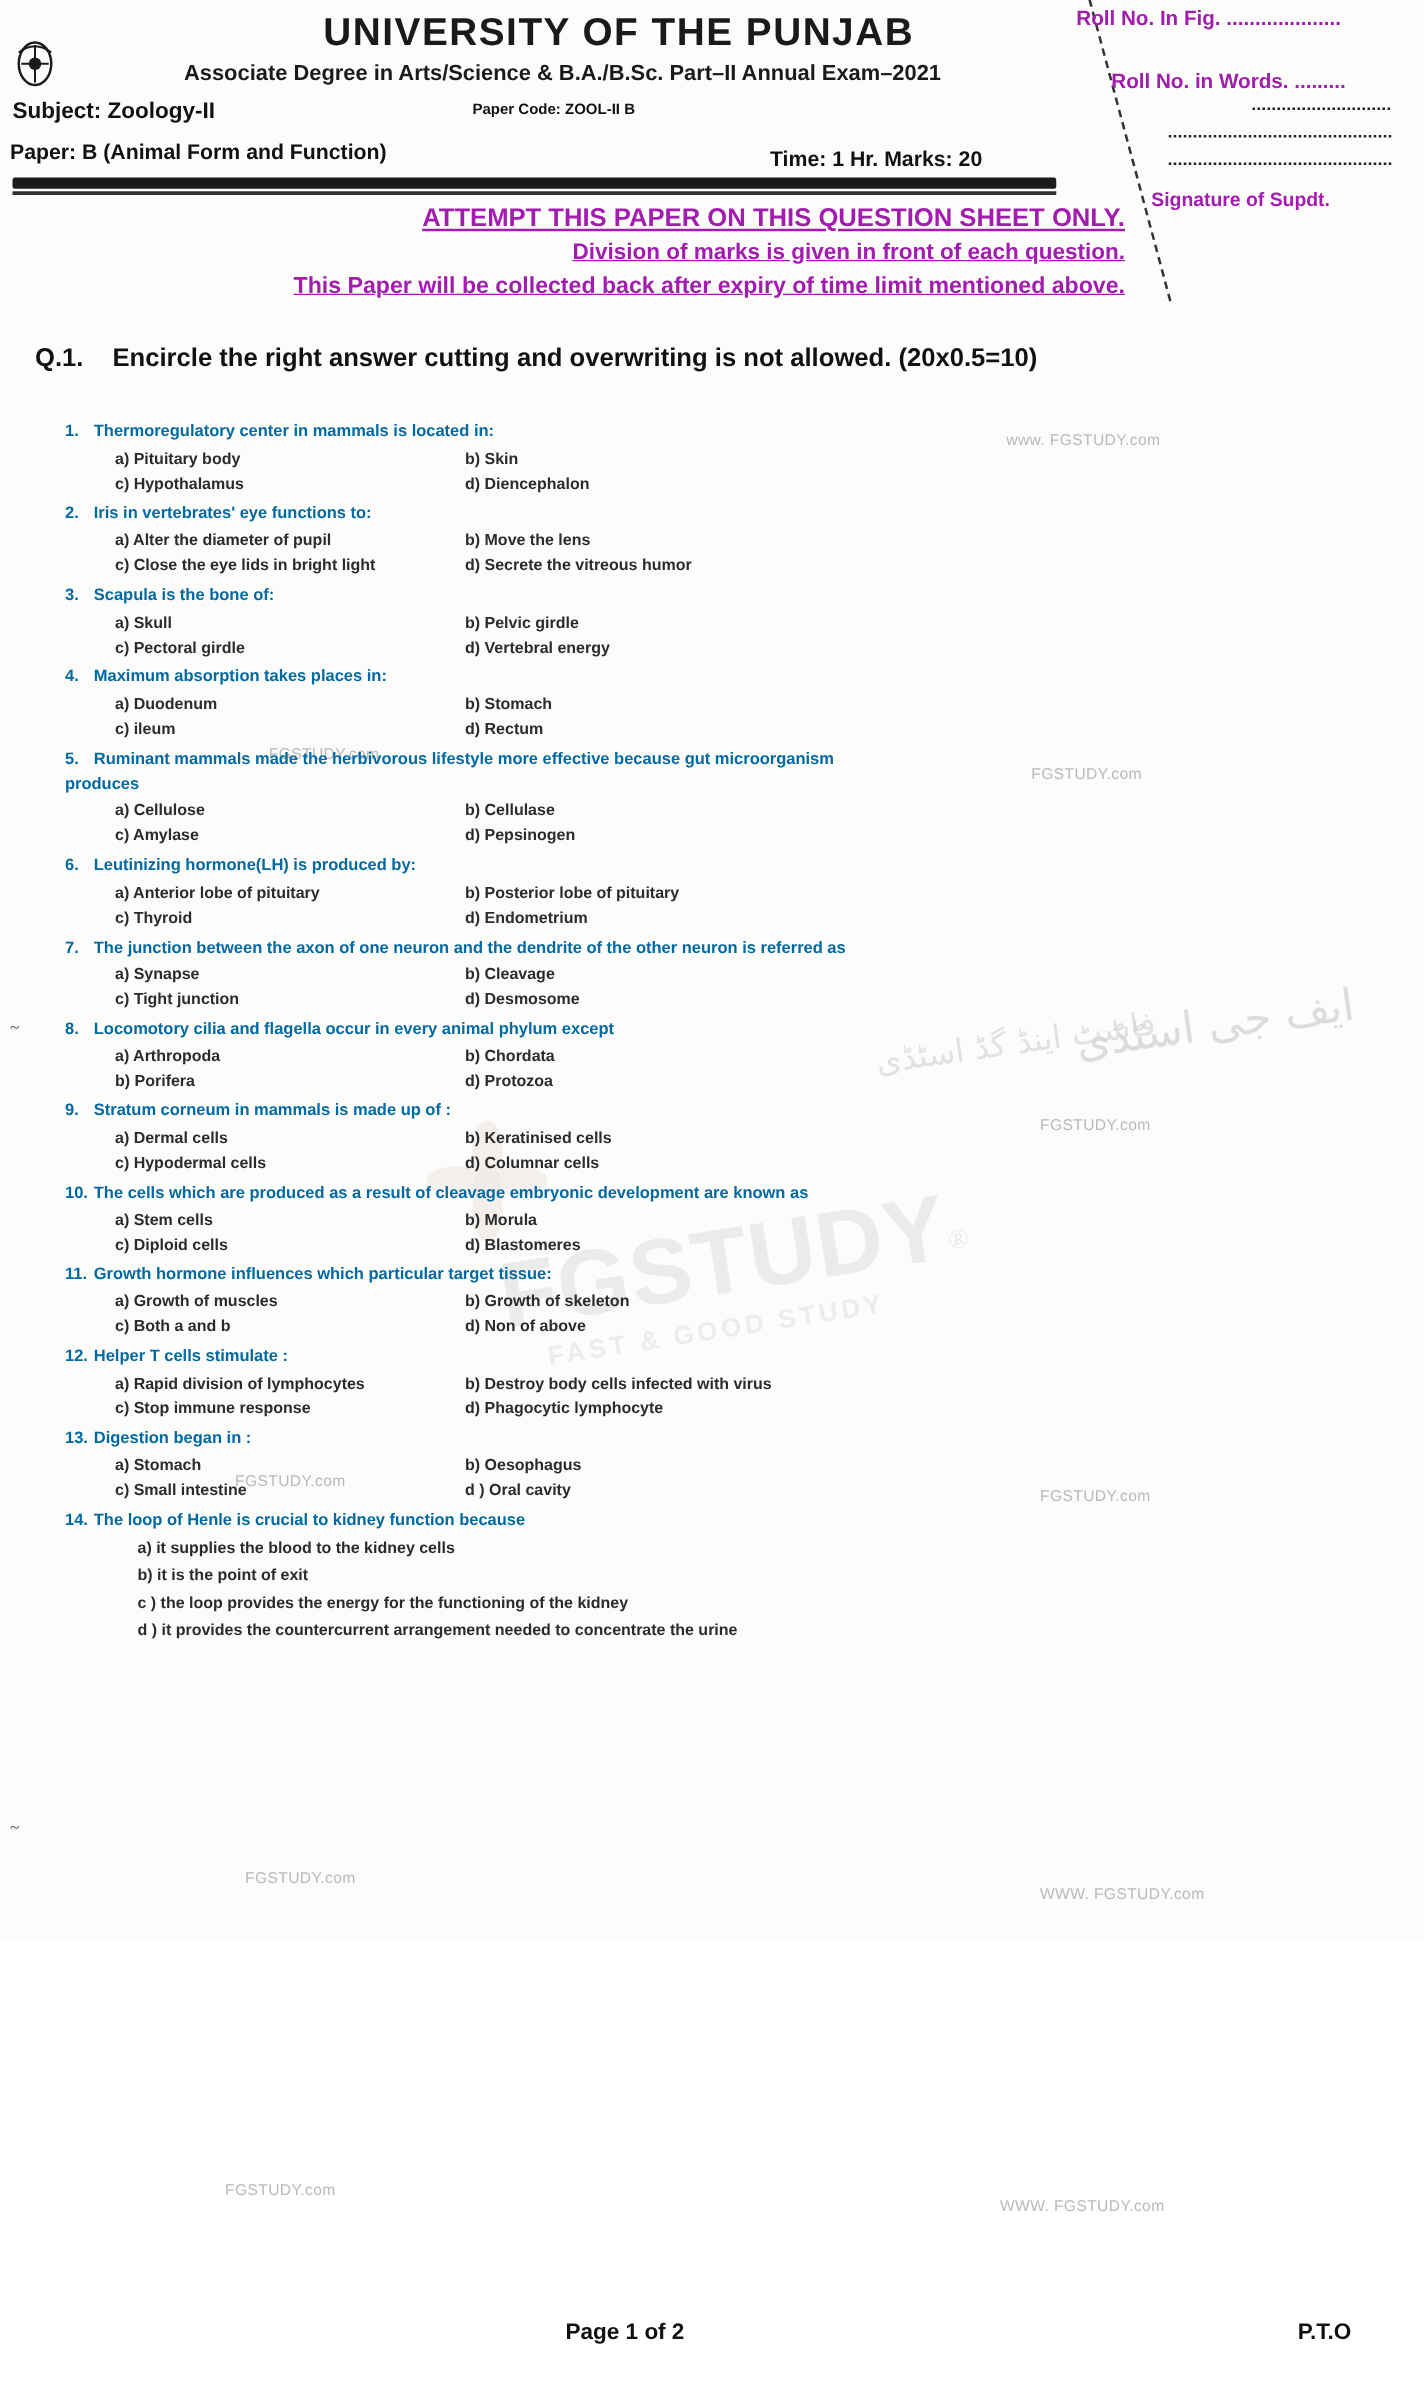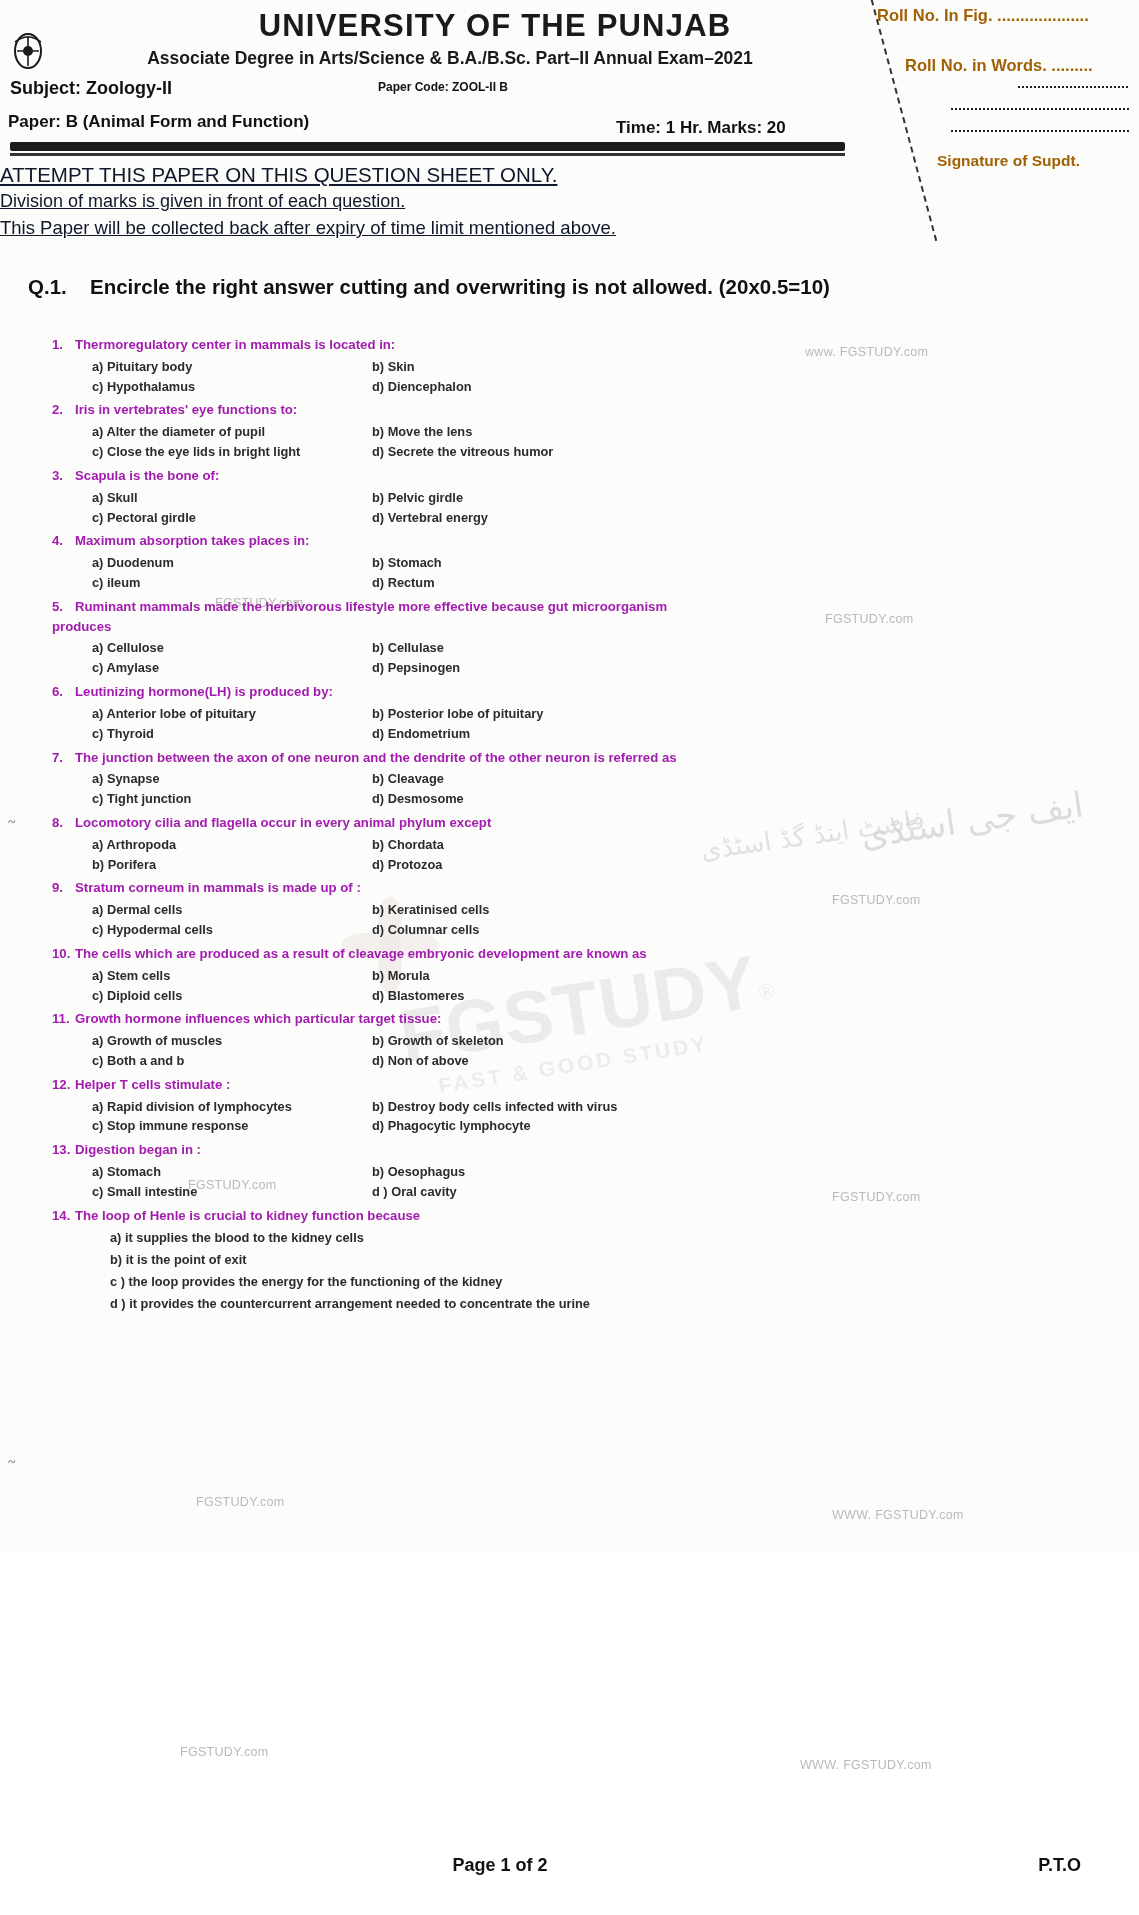--- a/index.html
+++ b/index.html
@@ -96,27 +96,27 @@
 
   .crest {
     position: absolute;
     left: 8px; top: 30px;
     width: 40px; height: 42px;
   }
 
   
   .rollbox {
     position: absolute;
-    right: 6px; top: 0;
+    right: 22px; top: 0;
     width: 270px;
     height: 205px;
     font-family: "Liberation Sans", sans-serif;
     font-weight: bold;
     font-size: 16.5px;
-    color: #a16207;
+    color: #a21caf;
   }
   .rollbox .l1 { position: absolute; left: 14px; top: 6px; }
   .rollbox .l2 { position: absolute; left: 42px; top: 56px; }
   .rollbox .l3 { position: absolute; left: 74px; top: 152px; font-size: 15.5px;}
   .dotline {
     position: absolute;
     border-bottom: 2px dotted #222;
     height: 0;
   }
 
@@ -128,24 +128,24 @@
     border-left: 2px dashed #333;
     transform: rotate(-15deg);
     transform-origin: top left;
   }
 
   
   .instructions {
     position: absolute;
     left: 0; top: 163px;
     width: 900px;
-    text-align: left;
-    font-family: "Liberation Sans", sans-serif;
-    font-weight: normal;
-    color: #0f172a;
+    text-align: right;
+    font-family: "Liberation Sans", sans-serif;
+    font-weight: bold;
+    color: #a21caf;
   }
   .ins1 { font-size: 20.5px; text-decoration: underline; }
   .ins2 { font-size: 18px; margin-top: 4px; text-decoration: underline;}
   .ins3 { font-size: 18.5px; margin-top: 5px; text-decoration: underline; }
 
   
   .q-head {
     position: absolute;
     left: 28px; top: 275px;
     width: 1040px;
@@ -162,21 +162,21 @@
     width: 700px;
     font-family: "Liberation Sans", sans-serif;
     color: #1d1d1d;
   }
   .q {
     margin-bottom: 4px;
   }
   .q-text {
     font-size: 13.2px;
     font-weight: bold;
-    color: #a21caf;
+    color: #0369a1;
     line-height: 1.5;
     margin-bottom: 2px;
     filter: blur(0.25px);
   }
   .q-text .num { display: inline-block; min-width: 23px; }
   .opts {
     margin-left: 40px;
   }
   .optrow {
     display: flex;

